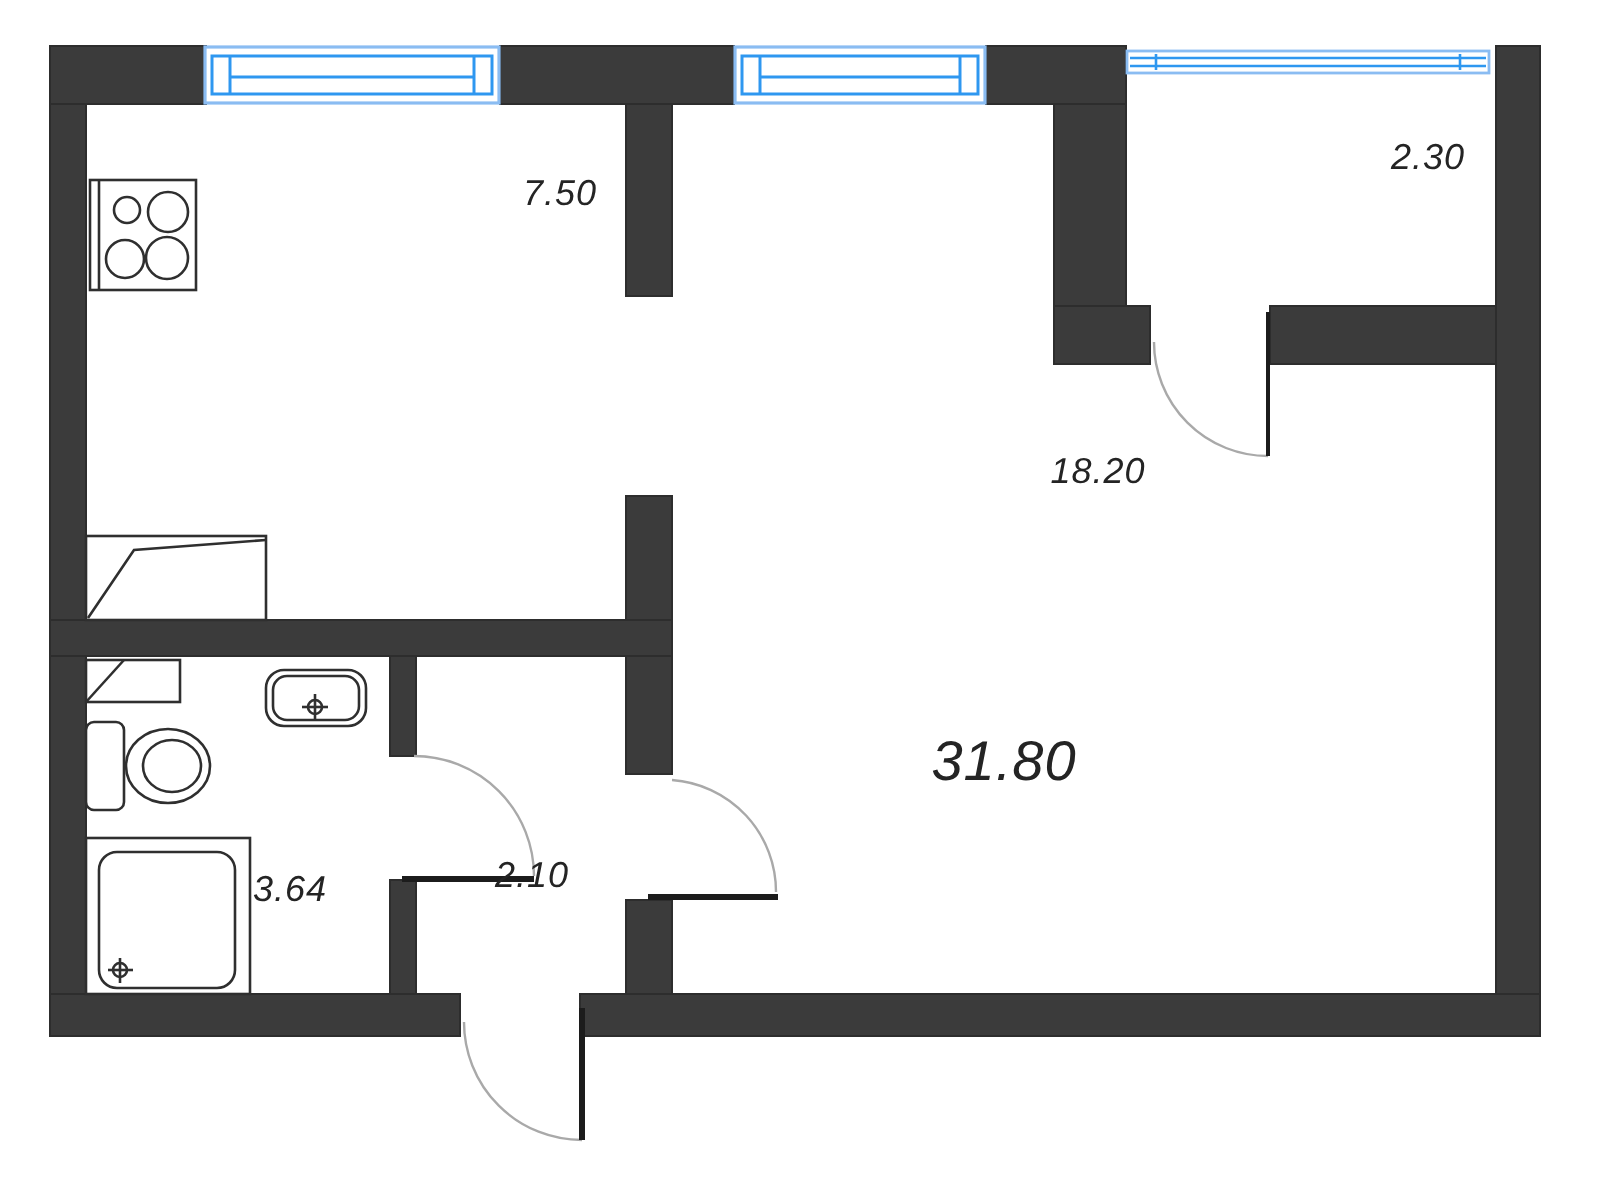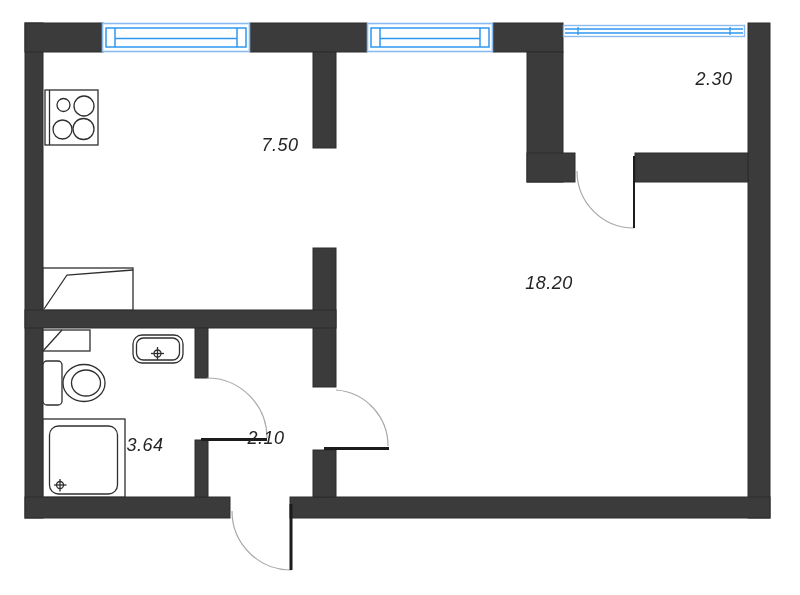--- a/index.html
+++ b/index.html
@@ -92,18 +92,19 @@
       <path d="M 577 171 A 57 57 0 0 0 634 228" fill="none" stroke="#a9a9a9" stroke-width="1.2"></path>
       <line x1="634" y1="156" x2="634" y2="228" stroke="#1c1c1c" stroke-width="2"></line>
       <path d="M 207 378 A 60 60 0 0 1 267 438" fill="none" stroke="#a9a9a9" stroke-width="1.2"></path>
       <line x1="201" y1="439.5" x2="267" y2="439.5" stroke="#1c1c1c" stroke-width="3"></line>
       <path d="M 336 390 A 56 56 0 0 1 388 446" fill="none" stroke="#a9a9a9" stroke-width="1.2"></path>
       <line x1="324" y1="448.5" x2="389" y2="448.5" stroke="#1c1c1c" stroke-width="3"></line>
       <path d="M 232 511 A 59 59 0 0 0 291 570" fill="none" stroke="#a9a9a9" stroke-width="1.2"></path>
       <line x1="291" y1="504" x2="291" y2="570" stroke="#1c1c1c" stroke-width="3"></line>
     </svg>
 
-  <div class="room-label" style="left: 280px; top: 97px; font-size: 18px; color: rgb(36, 36, 36); margin-top: 48px;">7.50</div>
+  <div class="room-label" style="left: 280px; top: 97px; font-size: 18px; color: rgb(36, 36, 36);">7.50</div>
   <div class="room-label" style="left: 714px; top: 79px; font-size: 18px; color: rgb(36, 36, 36);">2.30</div>
-  <div class="room-label" style="left: 549px; top: 236px; font-size: 18px; color: rgb(36, 36, 36); margin-top: 47px;">18.20</div>
+  <div class="room-label" style="left: 549px; top: 236px; font-size: 18px; color: rgb(36, 36, 36);">18.20</div>
+  <div class="room-label" style="left: 502px; top: 381px; font-size: 28px; color: rgb(36, 36, 36);">31.80</div>
   <div class="room-label" style="left: 145px; top: 445px; font-size: 18px; color: rgb(36, 36, 36);">3.64</div>
   <div class="room-label" style="left: 266px; top: 438px; font-size: 18px; color: rgb(36, 36, 36);">2.10</div>
 </div>
 
 </body></html>

